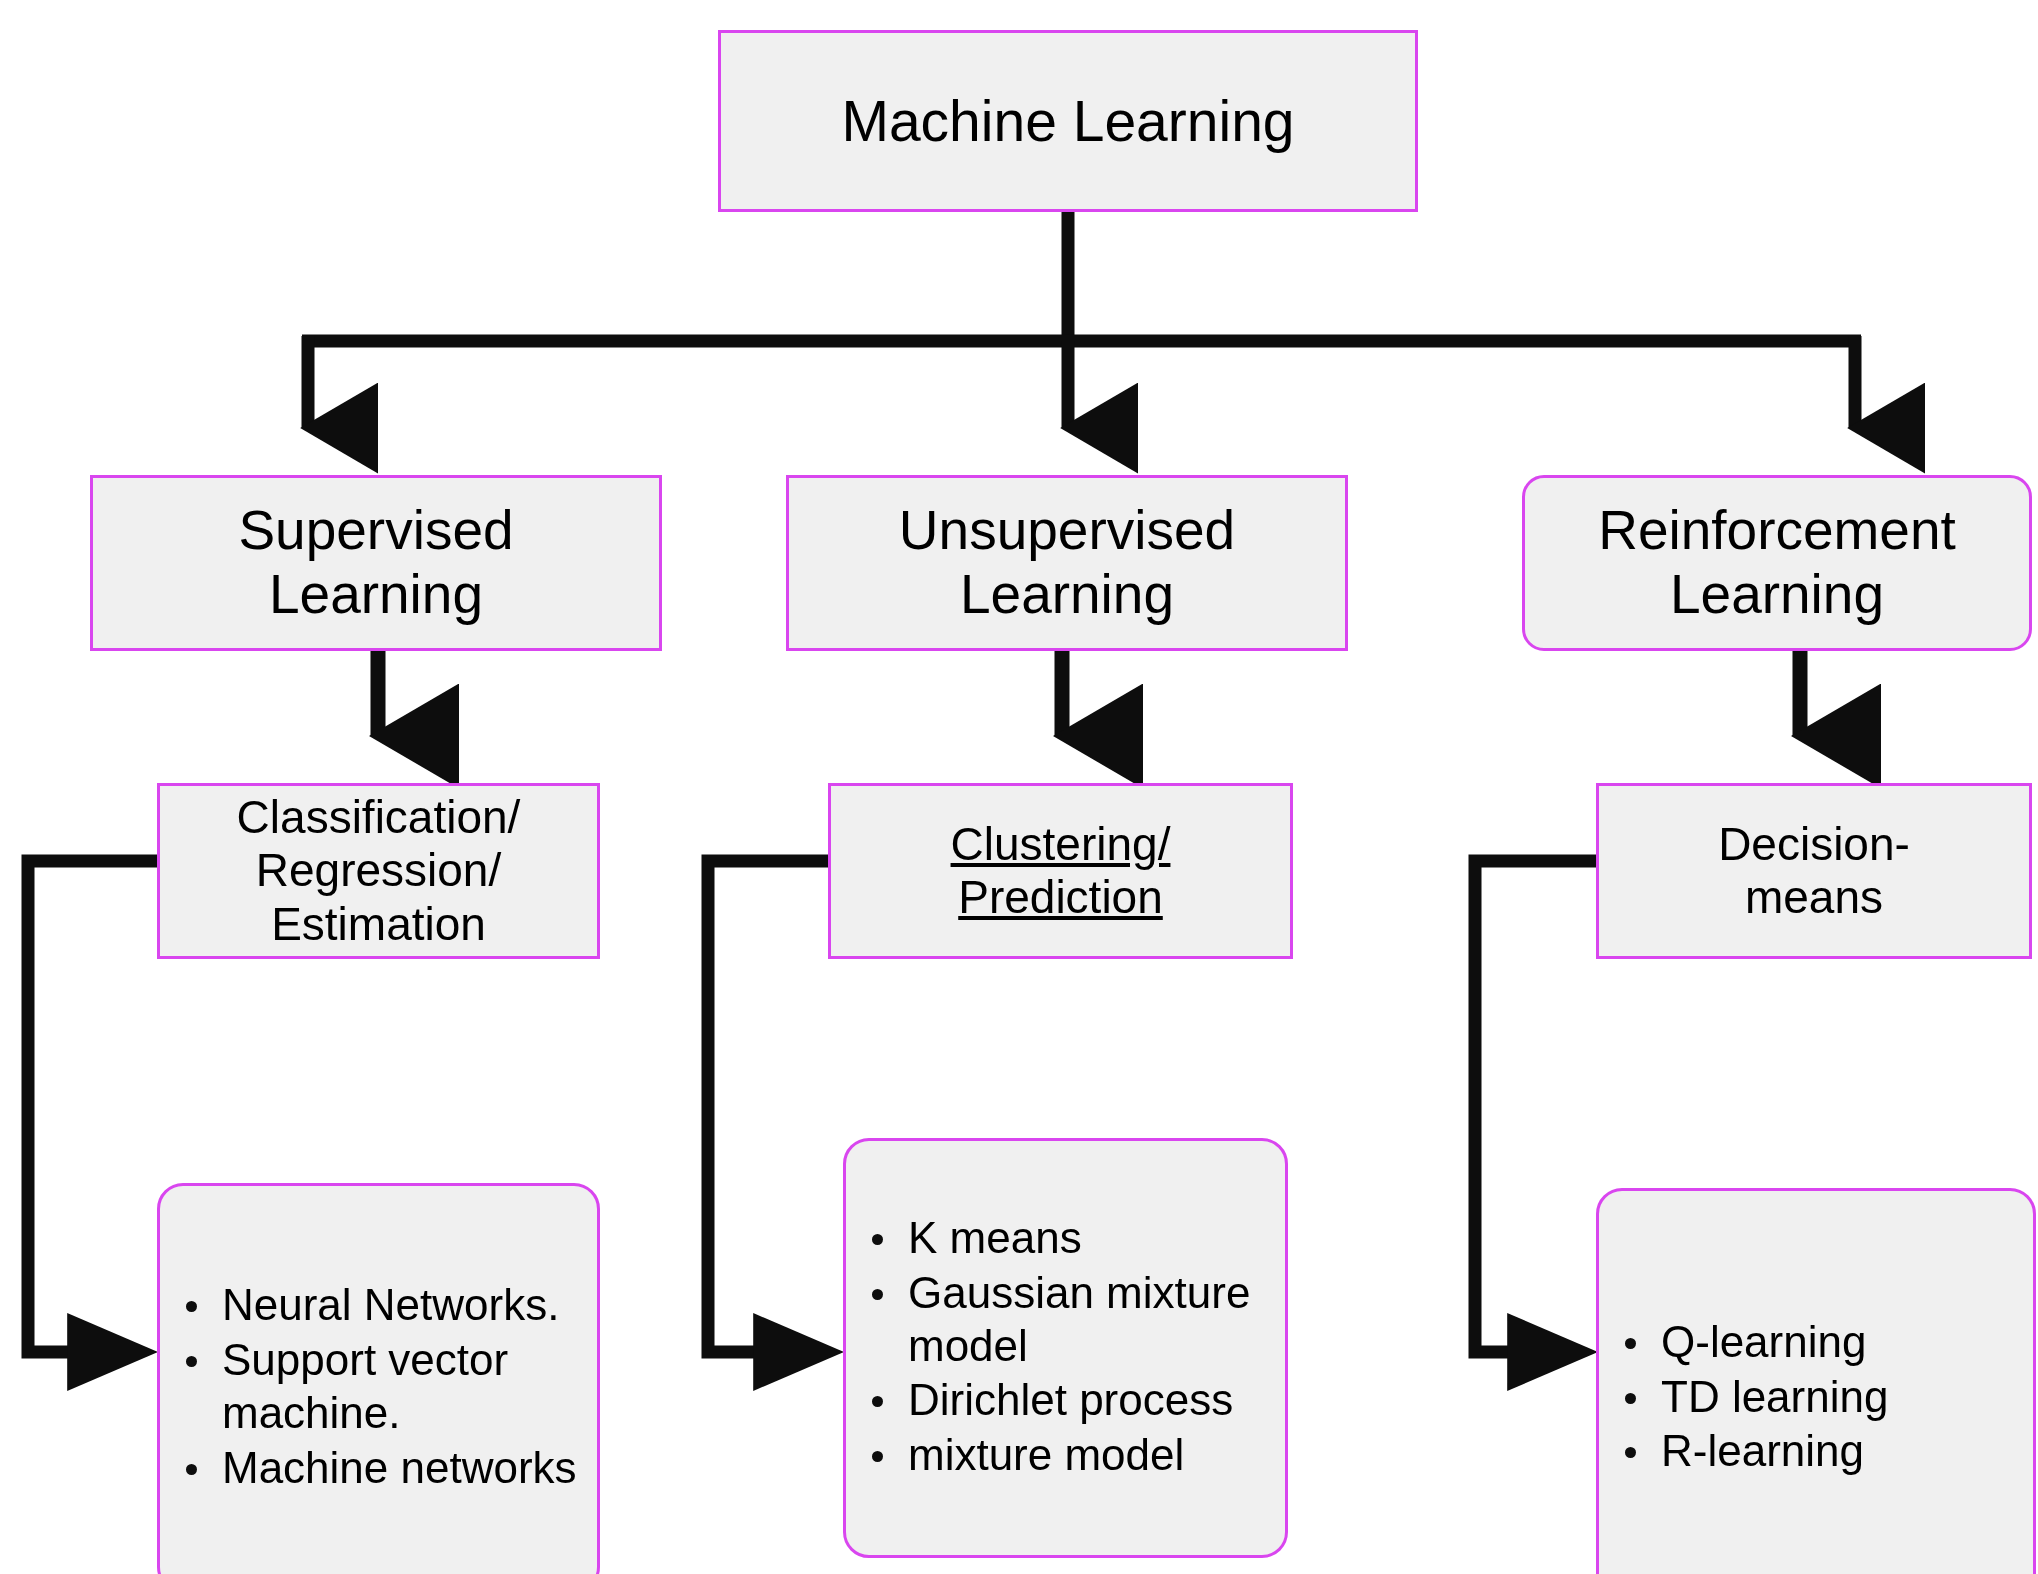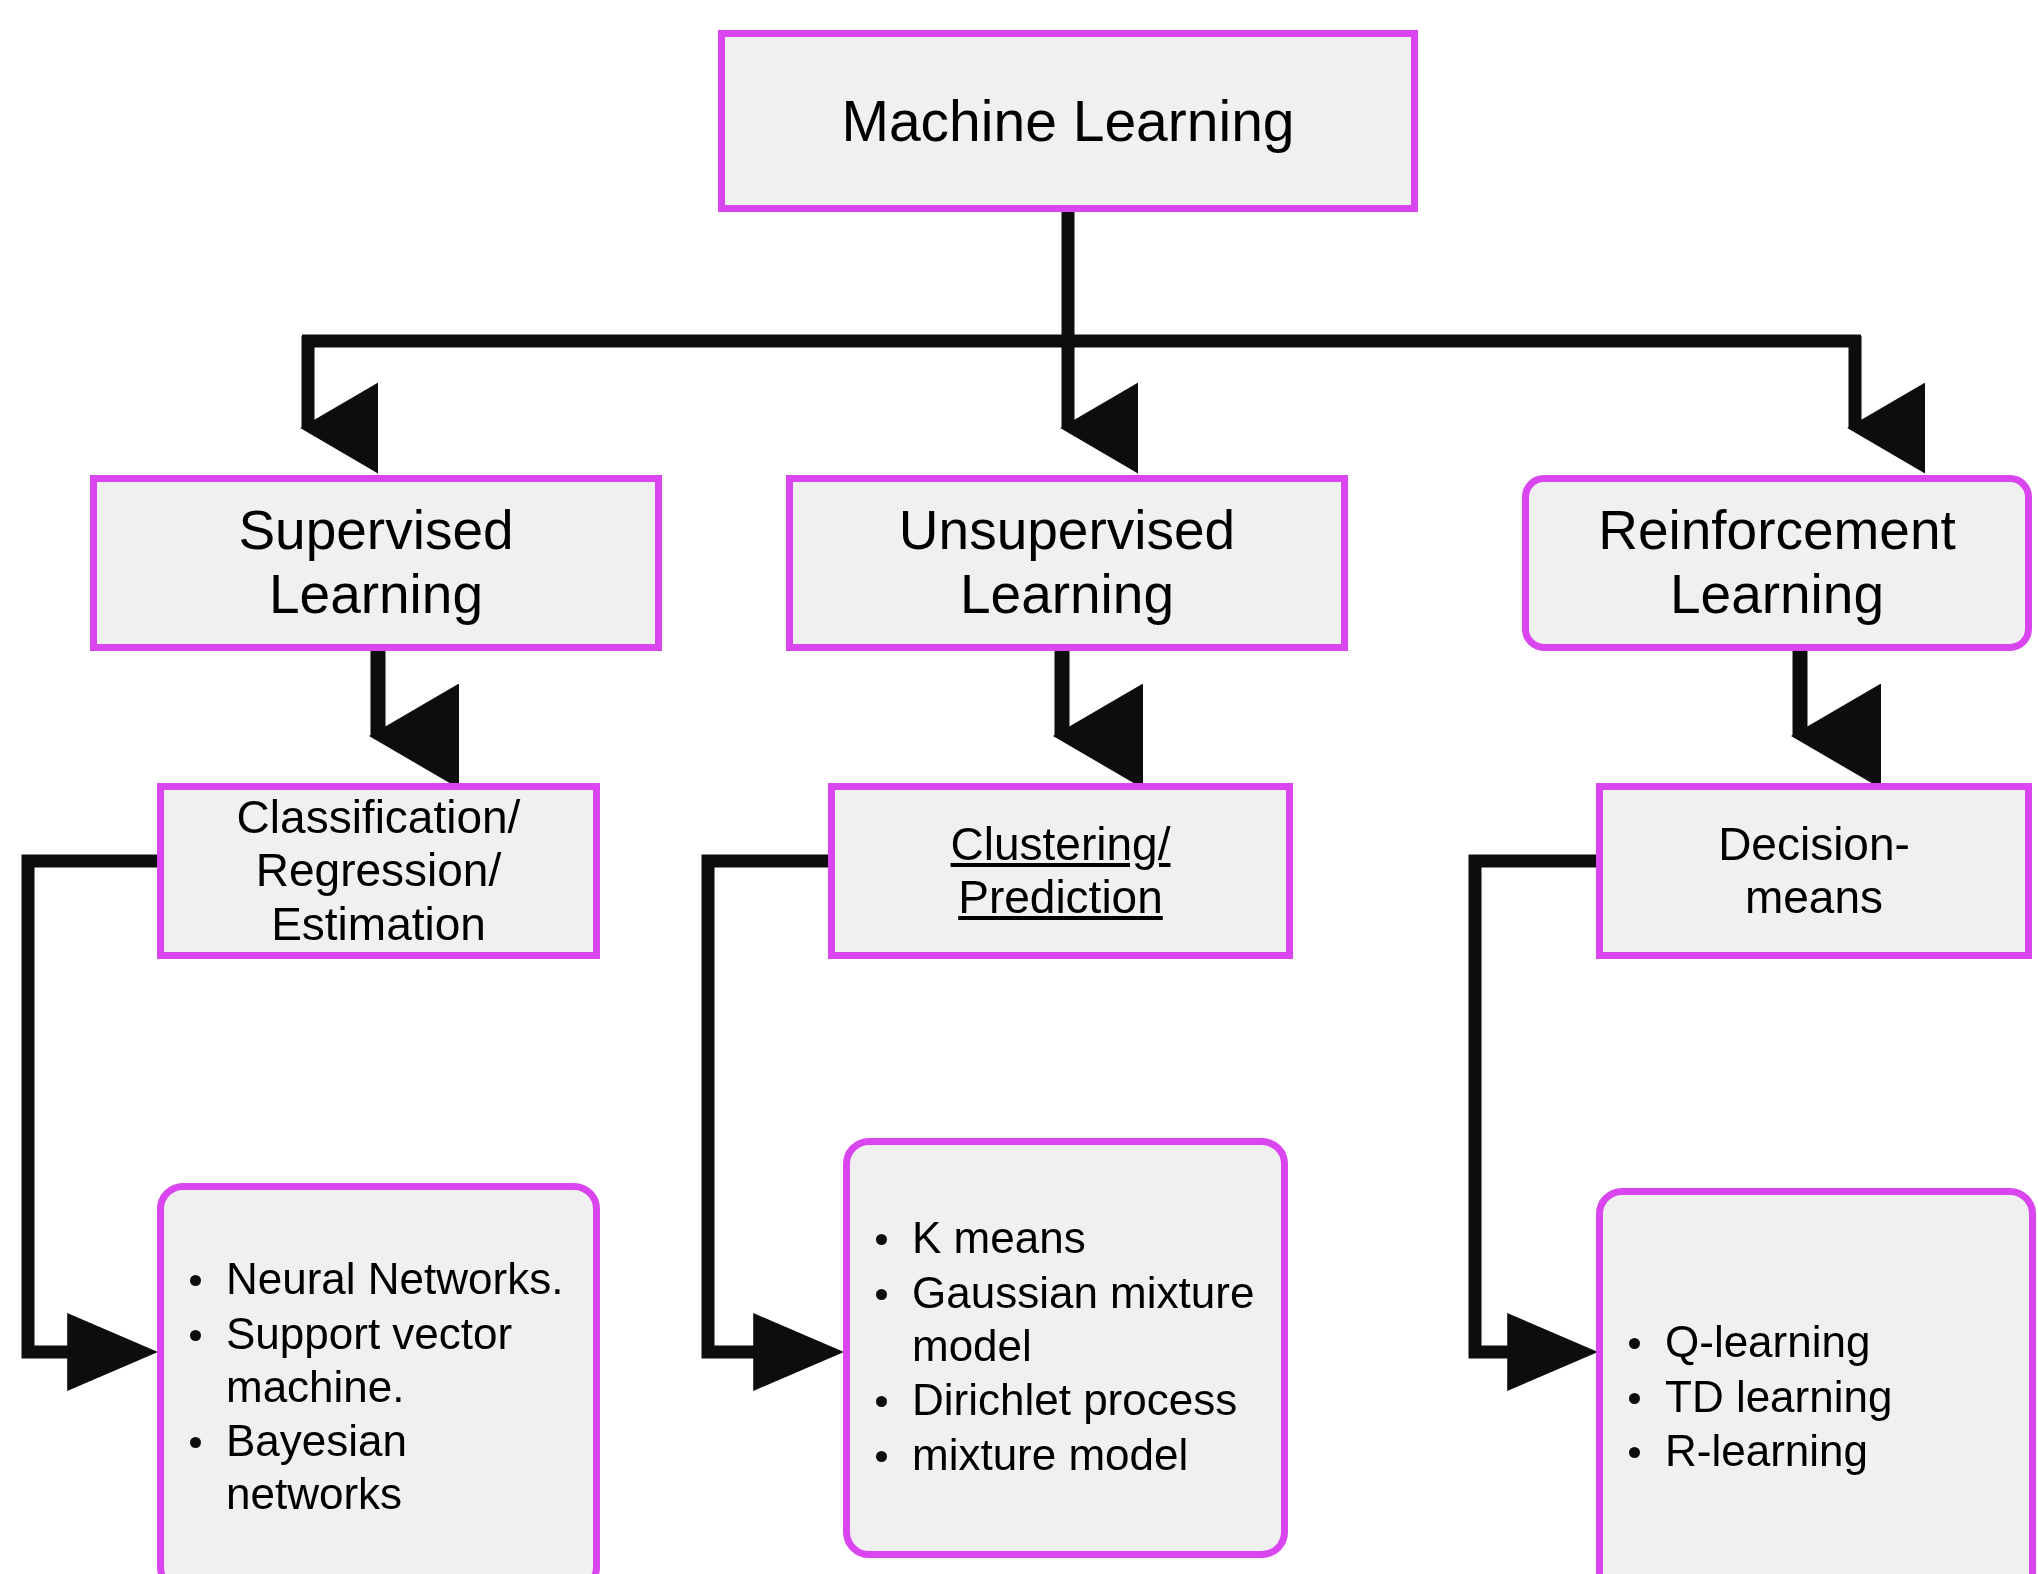--- a/index.html
+++ b/index.html
@@ -20,21 +20,21 @@
     position:absolute;
     left:0; top:0;
     width:2038px;
     height:1574px;
     pointer-events:none;
   }
   .node{
     position:absolute;
     box-sizing:border-box;
     background:#f0f0f0;
-    border:7px solid #d946ef;
+    border:3px solid #d946ef;
     display:flex;
     align-items:center;
     justify-content:center;
     text-align:center;
     line-height:1.16;
     white-space:pre-line;
   }
   .node.rounded{
     border-radius:26px;
     align-items:center;
@@ -159,21 +159,21 @@
     <span class="node-label">Clustering/
 Prediction</span>
   </div>
 
   <div class="node" id="node-decision">
     <span class="node-label">Decision-
 means</span>
   </div>
 
   <div class="node rounded" id="node-supervised-methods">
-    <ul class="bullets"><li>Neural Networks.</li><li>Support vector machine.</li><li>Bayesian networks</li></ul>
+    <ul class="bullets"><li>Neural Networks.</li><li>Support vector machine.</li><li>Machine networks</li></ul>
   </div>
 
   <div class="node rounded" id="node-unsupervised-methods">
     <ul class="bullets"><li>K means</li><li>Gaussian mixture model</li><li>Dirichlet process</li><li>mixture model</li></ul>
   </div>
 
   <div class="node rounded" id="node-reinforcement-methods">
     <ul class="bullets"><li>Q-learning</li><li>TD learning</li><li>R-learning</li></ul>
   </div>
 

